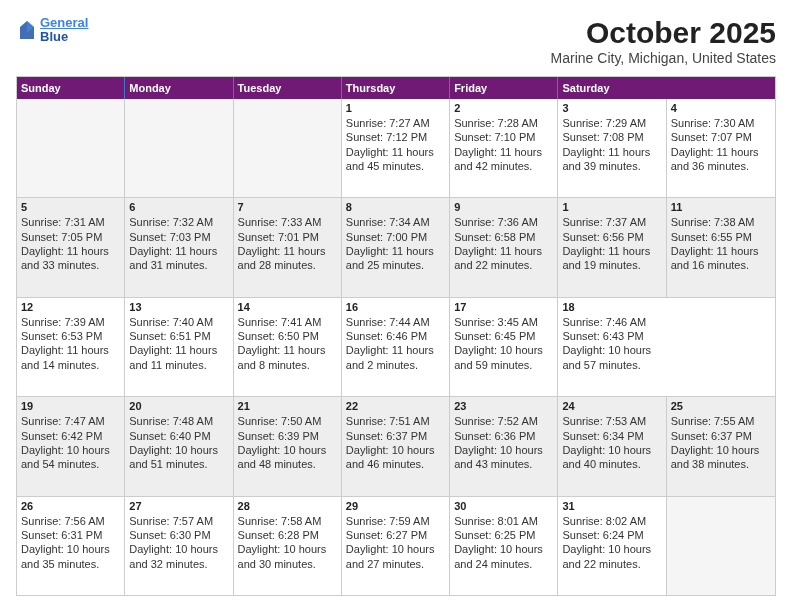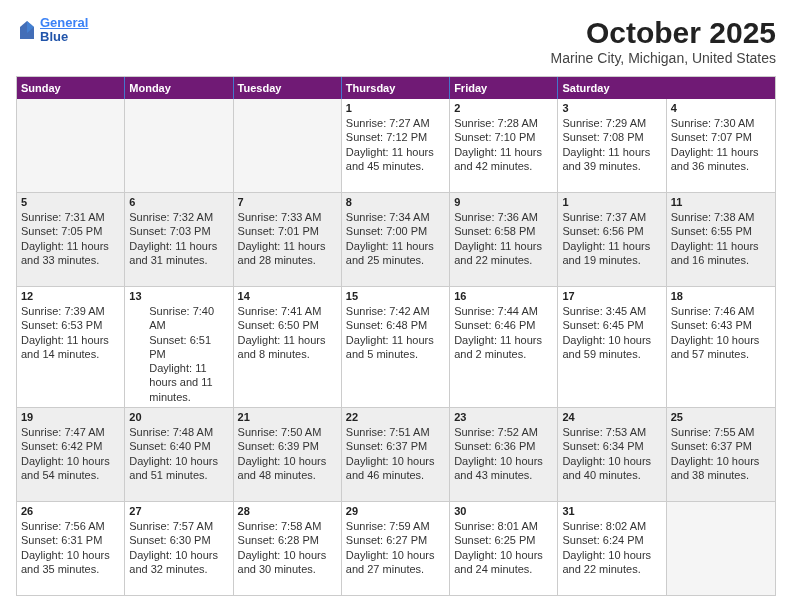--- a/index.html
+++ b/index.html
@@ -215,35 +215,29 @@
         </div>
         <div class="cal-row">
           <div class="cal-cell">
             <div class="day-num">12</div>
             <div class="cell-text" style="white-space: pre-line;">Sunrise: 7:39 AM
 Sunset: 6:53 PM
 Daylight: 11 hours and 14 minutes.</div>
           </div>
           <div class="cal-cell">
             <div class="day-num">13</div>
-            <div class="cell-text" style="white-space: pre-line; margin-left: 20px;">Sunrise: 7:40 AM
+            <div class="cell-text" style="white-space: pre-line;">Sunrise: 7:40 AM
 Sunset: 6:51 PM
 Daylight: 11 hours and 11 minutes.</div>
           </div>
           <div class="cal-cell">
             <div class="day-num">14</div>
             <div class="cell-text" style="white-space: pre-line;">Sunrise: 7:41 AM
 Sunset: 6:50 PM
 Daylight: 11 hours and 8 minutes.</div>
-          </div>
-          <div class="cal-cell">
-            <div class="day-num">15</div>
-            <div class="cell-text" style="white-space: pre-line;">Sunrise: 7:42 AM
-Sunset: 6:48 PM
-Daylight: 11 hours and 5 minutes.</div>
           </div>
           <div class="cal-cell">
             <div class="day-num">16</div>
             <div class="cell-text" style="white-space: pre-line;">Sunrise: 7:44 AM
 Sunset: 6:46 PM
 Daylight: 11 hours and 2 minutes.</div>
           </div>
           <div class="cal-cell">
             <div class="day-num">17</div>
             <div class="cell-text" style="white-space: pre-line;">Sunrise: 3:45 AM

